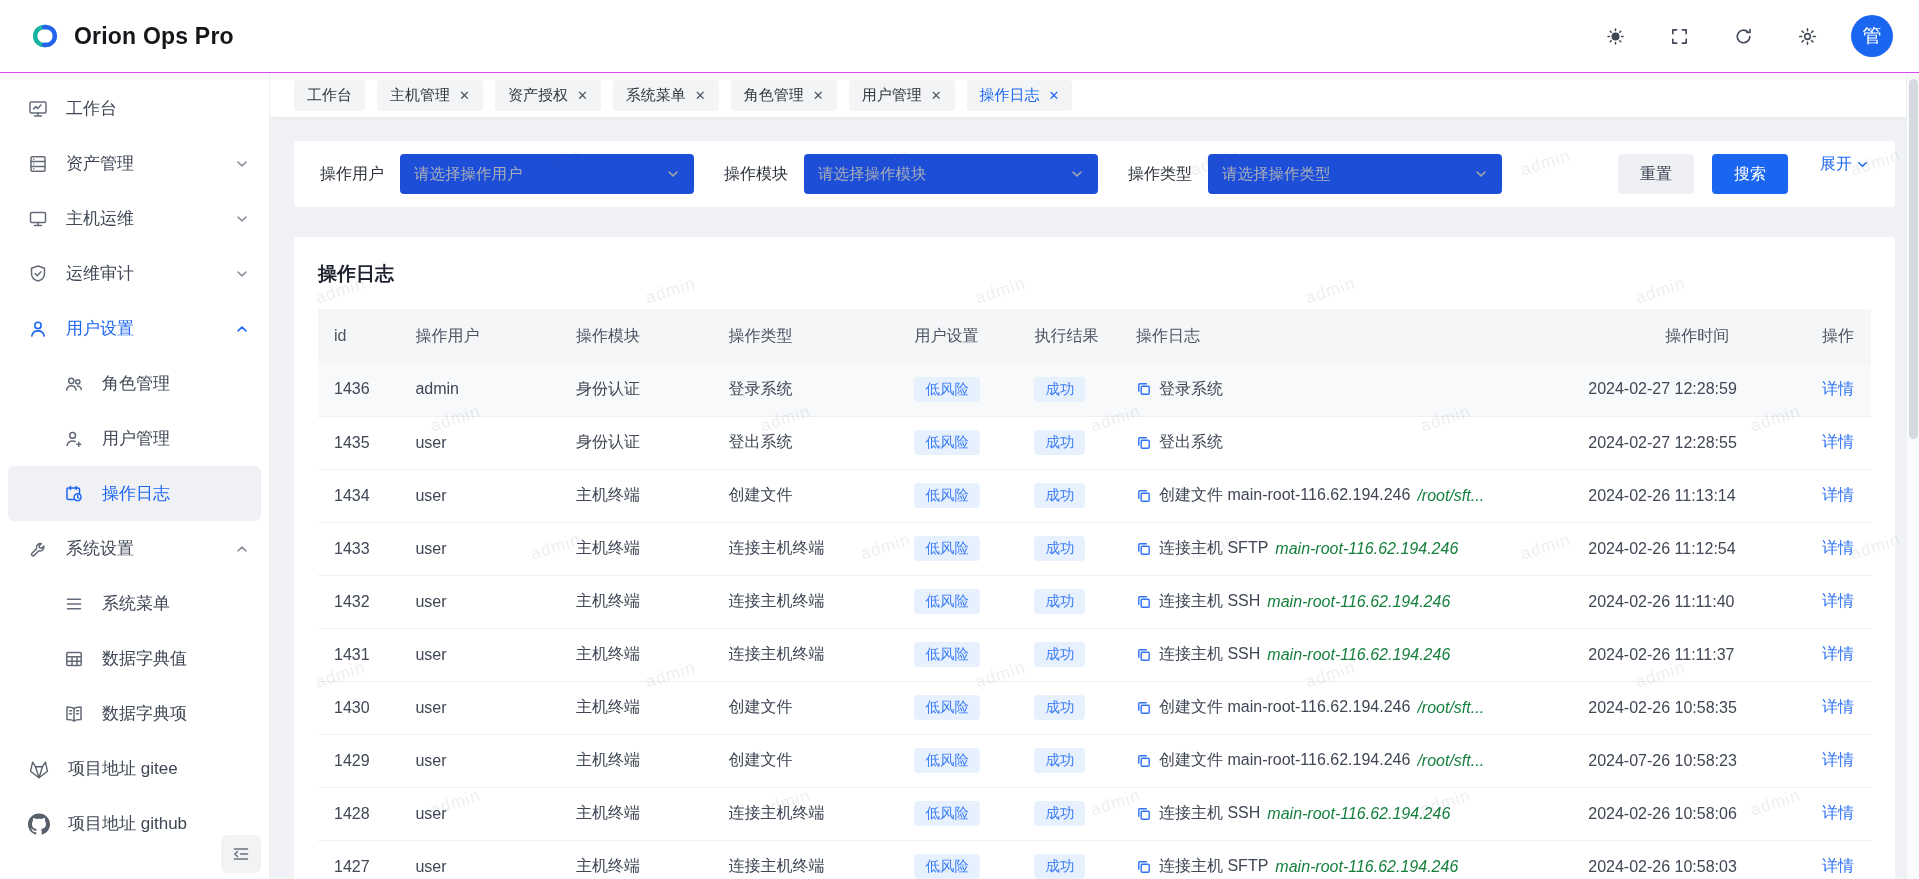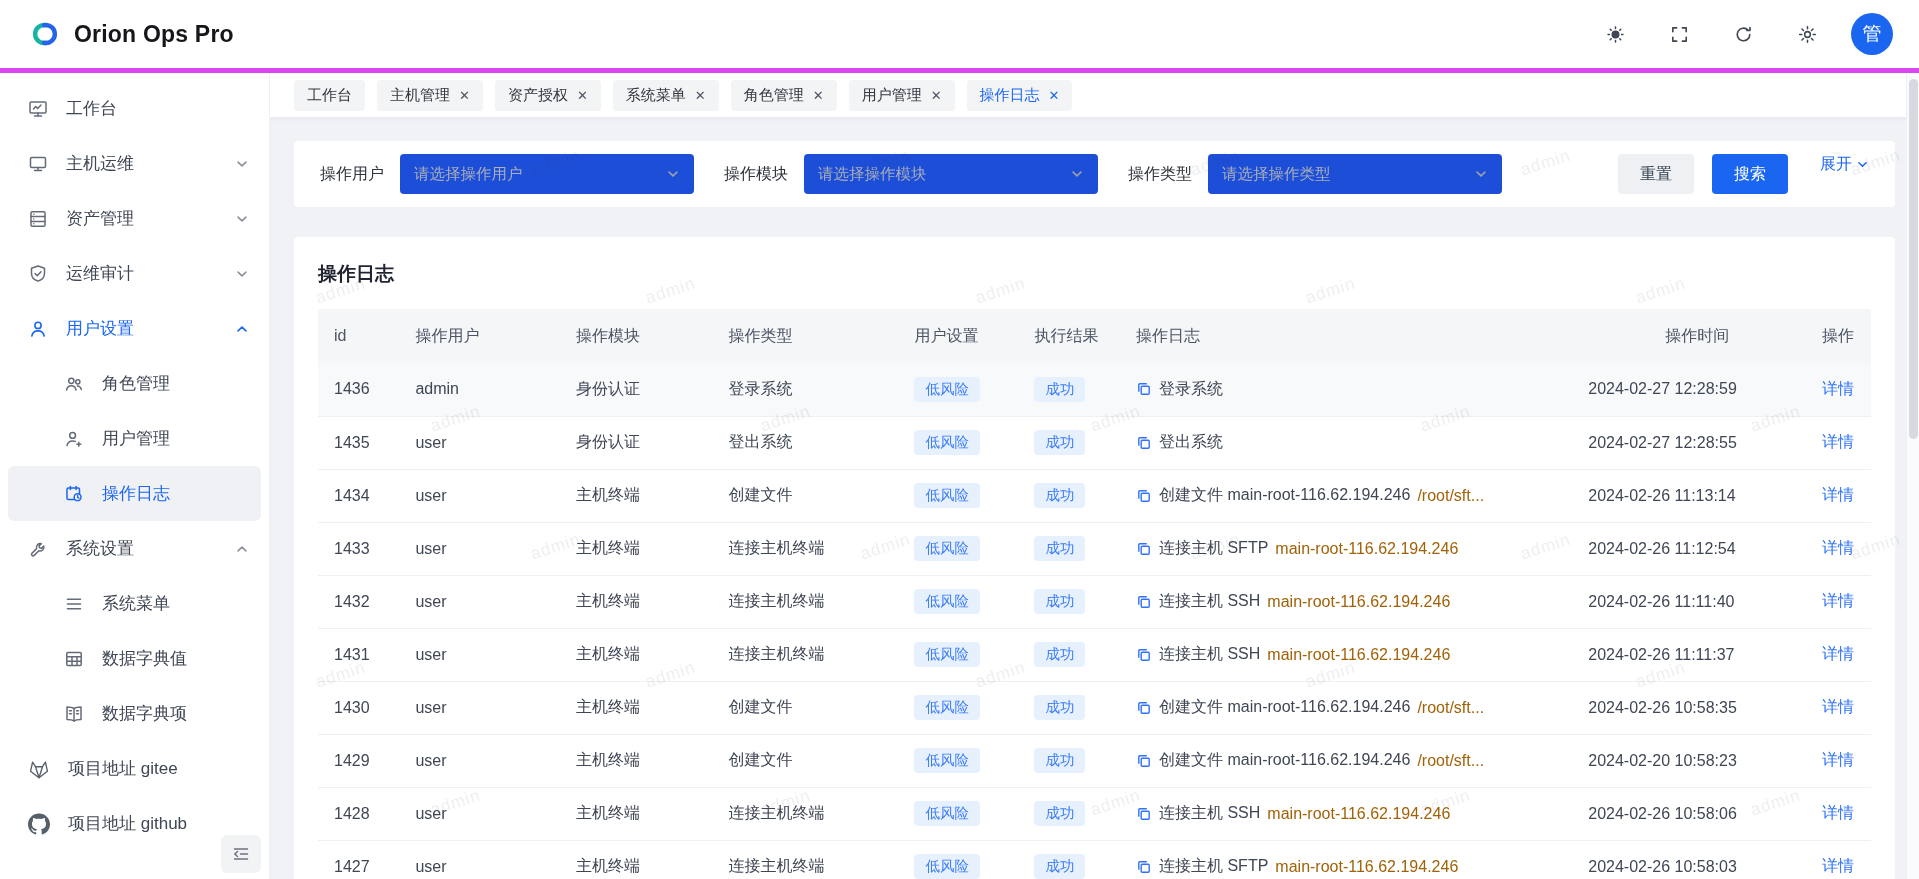--- a/index.html
+++ b/index.html
@@ -2,21 +2,21 @@
 <html><head>
 <meta charset="utf-8">
 <style>
   * { margin:0; padding:0; box-sizing:border-box; }
   html,body { width:1919px; height:879px; overflow:hidden; }
   body { font-family:"Liberation Sans","DejaVu Sans",sans-serif; background:#f0f2f5; color:#333; }
   .app { position:relative; width:1919px; height:879px; background:#f0f2f5; }
 
   
   .topbar { position:absolute; top:0; left:0; right:0; height:73px; background:#fff;
-            border-bottom:5px solid #d946ef; display:flex; align-items:center; z-index:20; }
+            border-bottom:1px solid #d946ef; display:flex; align-items:center; z-index:20; }
   .brand { display:flex; align-items:center; gap:12px; padding-left:28px; cursor:pointer; }
   .brand-name { font-size:23px; font-weight:600; color:#14161a; letter-spacing:.2px; }
   .topbar-actions { margin-left:auto; display:flex; align-items:center; gap:24px; padding-right:26px; }
   .top-icon { width:40px; height:40px; border:none; background:transparent; color:#3f4654;
               display:flex; align-items:center; justify-content:center; cursor:pointer; border-radius:50%; }
   .avatar { width:42px; height:42px; border-radius:50%; background:#1b66f0; color:#fff; font-size:19px;
             display:flex; align-items:center; justify-content:center; cursor:pointer; }
 
   
   .sidebar { position:absolute; top:73px; left:0; bottom:0; width:270px; background:#fff;
@@ -76,22 +76,22 @@
   tbody td { height:53px; border-bottom:1px solid #eef0f2; font-size:16px; color:#3f4654; padding:0 8px;
              white-space:nowrap; overflow:hidden; text-overflow:ellipsis; }
   tbody td:first-child { padding-left:16px; }
   tbody tr:first-child { background:#f7f9fb; }
   .tag { display:inline-block; background:#e7f1fe; color:#3b7cf7; border-radius:4px; padding:5px 11px;
          font-size:14.5px; line-height:1; }
   .log-cell { }
   .log-flex { display:flex; align-items:center; gap:7px; overflow:hidden; }
   .copy { display:flex; align-items:center; color:#2f73f7; cursor:pointer; flex:0 0 auto; }
   .copy svg { width:16px; height:16px; }
-  .loglink { color:#a16207; text-decoration:none; cursor:pointer; white-space:nowrap; overflow:hidden;
-             text-overflow:ellipsis; }
+  .loglink { color:#15803d; text-decoration:none; cursor:pointer; white-space:nowrap; overflow:hidden;
+             text-overflow:ellipsis;font-style:italic; }
   .log-plain { white-space:nowrap; }
   .action-link { color:#2f73f7; text-decoration:none; cursor:pointer; font-size:16px; }
 
   
   .watermark-layer { position:absolute; inset:0; pointer-events:none; overflow:hidden; z-index:6; }
   .wm { position:absolute; transform:rotate(-18deg); color:rgba(60,70,90,.09); font-size:17px;
         letter-spacing:1px; user-select:none; }
 
   
   .scrollbar-track { position:absolute; top:73px; right:0; bottom:0; width:13px; background:#fafbfc;
@@ -275,32 +275,32 @@
 
   <aside class="sidebar">
     <div class="menu-item">
       <svg class="mi-icon">
           <use href="#i-workbench"></use>
         </svg>
       <span class="mi-label">工作台</span>
     </div>
     <div class="menu-item">
       <svg class="mi-icon">
-          <use href="#i-hostops"></use>
-        </svg>
-      <span class="mi-label">主机运维</span>
+          <use href="#i-assets"></use>
+        </svg>
+      <span class="mi-label">资产管理</span>
       <svg class="mi-chev">
           <use href="#i-chev-down"></use>
         </svg>
     </div>
     <div class="menu-item">
       <svg class="mi-icon">
-          <use href="#i-assets"></use>
-        </svg>
-      <span class="mi-label">资产管理</span>
+          <use href="#i-hostops"></use>
+        </svg>
+      <span class="mi-label">主机运维</span>
       <svg class="mi-chev">
           <use href="#i-chev-down"></use>
         </svg>
     </div>
     <div class="menu-item">
       <svg class="mi-icon">
           <use href="#i-audit"></use>
         </svg>
       <span class="mi-label">运维审计</span>
       <svg class="mi-chev">
@@ -647,21 +647,21 @@
       <span class="log-flex">
         <span class="copy">
                       <svg>
                         <use href="#i-copy"></use>
                       </svg>
                     </span>
         <span class="log-plain">创建文件 main-root-116.62.194.246</span>
         <a class="loglink">/root/sft...</a>
       </span>
     </td>
-    <td>2024-02-20 10:58:23</td>
+    <td>2024-07-26 10:58:23</td>
     <td><a class="action-link">详情</a></td>
   </tr>
 
   <tr>
     <td>1428</td>
     <td>user</td>
     <td>主机终端</td>
     <td>连接主机终端</td>
     <td><span class="tag">低风险</span></td>
     <td><span class="tag">成功</span></td>

